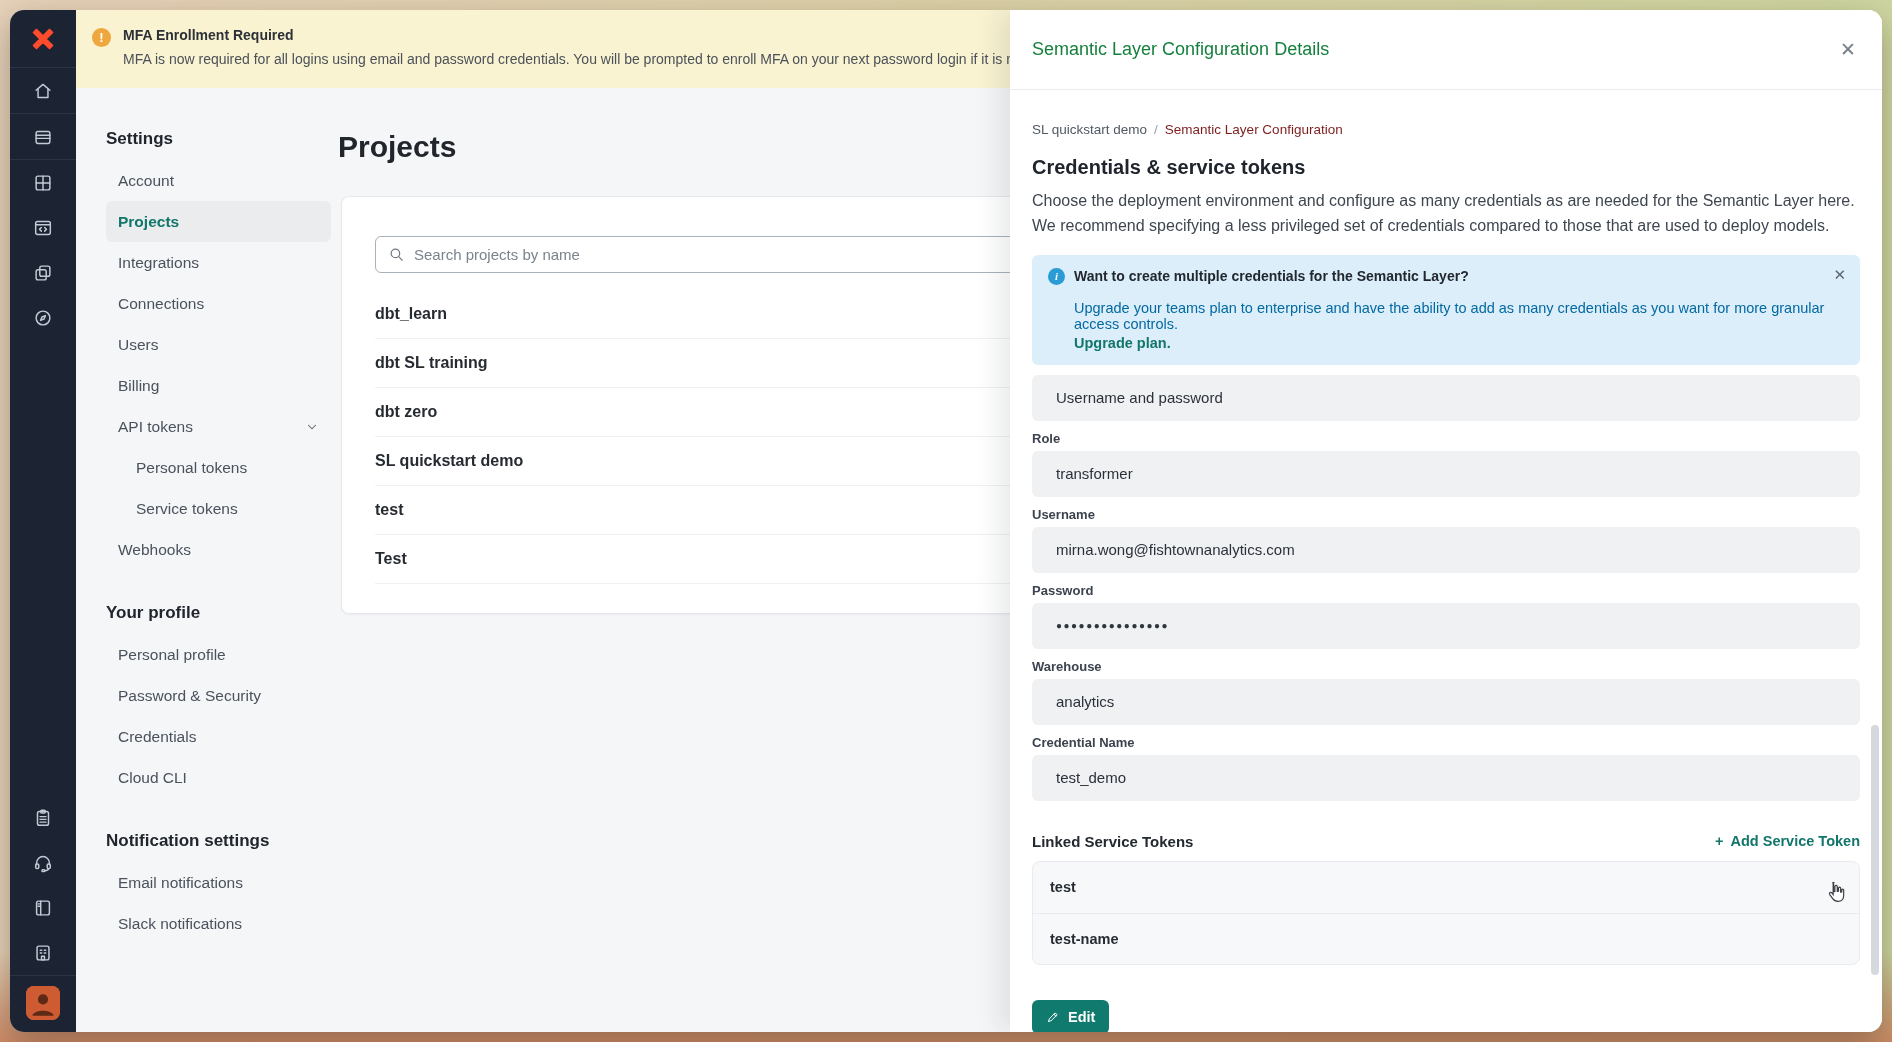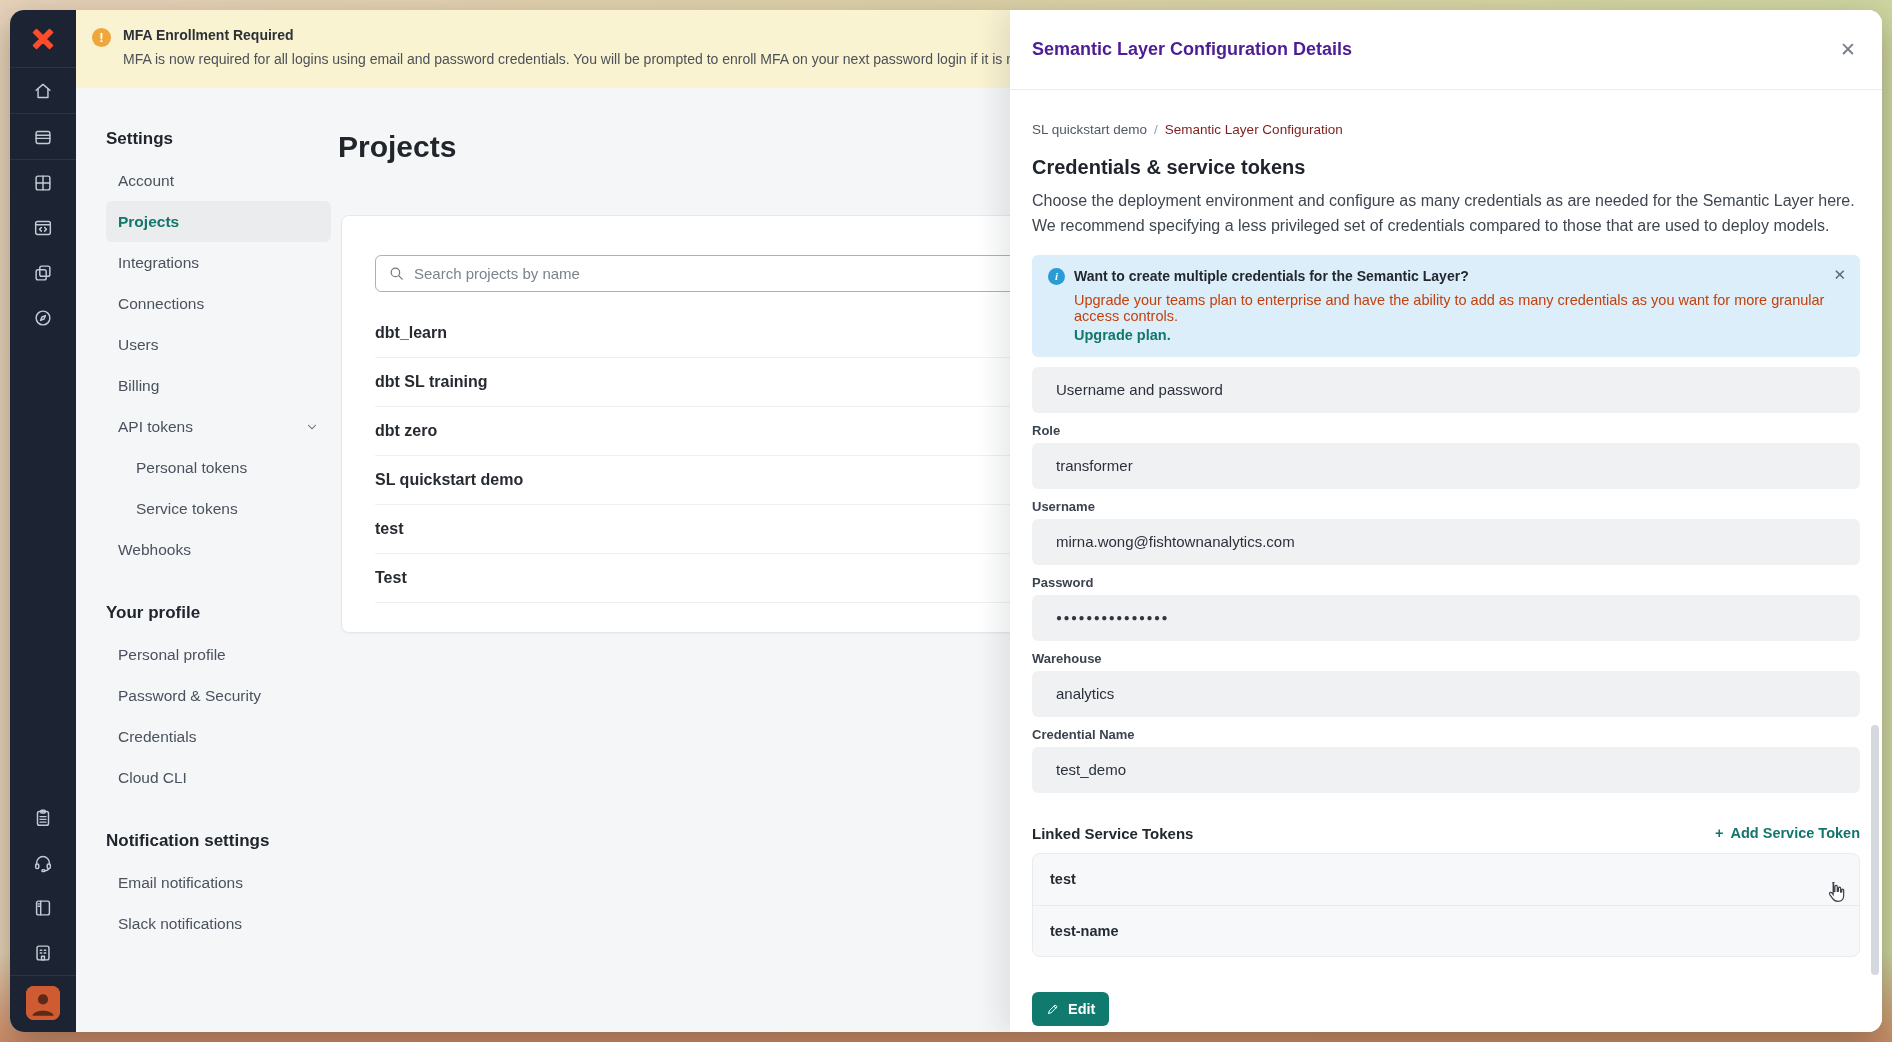--- a/index.html
+++ b/index.html
@@ -47,21 +47,21 @@
   .nav-gap { height:22px; }
   .nav-item {
     height:41px; display:flex; align-items:center; justify-content:space-between;
     font-size:15.5px; color:#4a525e; padding:0 12px; border-radius:6px; cursor:pointer;
   }
   .nav-item.active { background:#ebecee; color:#12766a; font-weight:bold; }
   .nav-item.indent { padding-left:30px; }
   .nav-item svg { stroke:#5a626e; fill:none; stroke-width:1.8; stroke-linecap:round; stroke-linejoin:round; }
   .main-title { position:absolute; left:262px; top:42px; font-size:30px; font-weight:bold; color:#21252c; }
   .projects-card {
-    position:absolute; left:265px; top:127px; width:800px; height:418px;
+    position:absolute; left:265px; top:108px; width:800px; height:418px;
     background:#fff; border:1px solid #e6e8eb; border-radius:8px; box-shadow:0 1px 2px rgba(20,25,35,.04);
   }
   .search-box {
     position:absolute; left:33px; top:39px; width:720px; height:37px;
     border:1px solid #a9b1ba; border-radius:6px; background:#fff;
     display:flex; align-items:center; padding:0 12px; gap:9px;
   }
   .search-box svg { stroke:#6f7680; fill:none; stroke-width:1.7; stroke-linecap:round; flex:none; }
   .search-box input { border:none; outline:none; flex:1; font-size:15px; color:#2a3037; font-family:inherit; background:transparent; }
   .search-box input::placeholder { color:#7b838d; }
@@ -72,38 +72,38 @@
   }
   
   .panel {
     position:absolute; left:1000px; top:0; bottom:0; right:0; background:#fff; z-index:5;
     box-shadow:-10px 0 26px rgba(20,25,35,.10);
   }
   .panel-header {
     height:80px; border-bottom:1px solid #ececee; display:flex; align-items:center;
     justify-content:space-between; padding:0 26px 0 22px;
   }
-  .panel-title { font-size:18px; font-weight:bold; color:#4c1d95; }
+  .panel-title { font-size:18px; font-weight:normal; color:#15803d; }
   .close-x { font-size:19px; color:#777e88; cursor:pointer; line-height:1; }
   .panel-body { padding:32px 22px 0; position:relative; }
   .breadcrumb { font-size:13.5px; display:flex; gap:7px; align-items:center; }
   .crumb-parent { color:#505964; cursor:pointer; }
   .crumb-sep { color:#9aa1aa; }
   .crumb-current { color:#7f1d1d; font-weight:normal; }
   .section-h { font-size:20px; font-weight:bold; color:#20252d; margin-top:19px; }
   .section-desc { font-size:16px; color:#3e4650; line-height:1.55; margin-top:10px; }
   .info-box { margin-top:16px; background:#dceefa; border-radius:6px; padding:13px 16px 14px; position:relative; }
   .info-head { display:flex; align-items:center; gap:9px; }
   .info-badge {
     width:17px; height:17px; border-radius:50%; background:#2a9bd5; color:#fff; flex:none;
     font-size:11px; font-weight:bold; font-family:"Liberation Serif", serif; font-style:italic;
     display:flex; align-items:center; justify-content:center;
   }
   .info-title { font-size:14px; font-weight:bold; color:#22282f; }
-  .info-body { font-size:14.5px; color:#c2410c; margin:7px 0 0 26px; }
+  .info-body { font-size:14.5px; color:#0369a1; margin:15px 0 0 26px; }
   .info-link { display:block; font-size:14.5px; color:#12766a; font-weight:bold; margin:3px 0 0 26px; cursor:pointer; }
   .info-close { position:absolute; top:11px; right:14px; font-size:15px; color:#5c646e; cursor:pointer; }
   .field { margin-top:10px; }
   .field:first-of-type { margin-top:16px; }
   .field-label { display:block; font-size:13px; font-weight:bold; color:#3b434e; margin-bottom:5px; }
   .field-box {
     height:46px; background:#f0f1f3; border-radius:6px; display:flex; align-items:center;
     padding:0 24px; font-size:15px; color:#2b313b;
   }
   .field-box.pw { font-size:10px; letter-spacing:1.5px; color:#30363f; }

